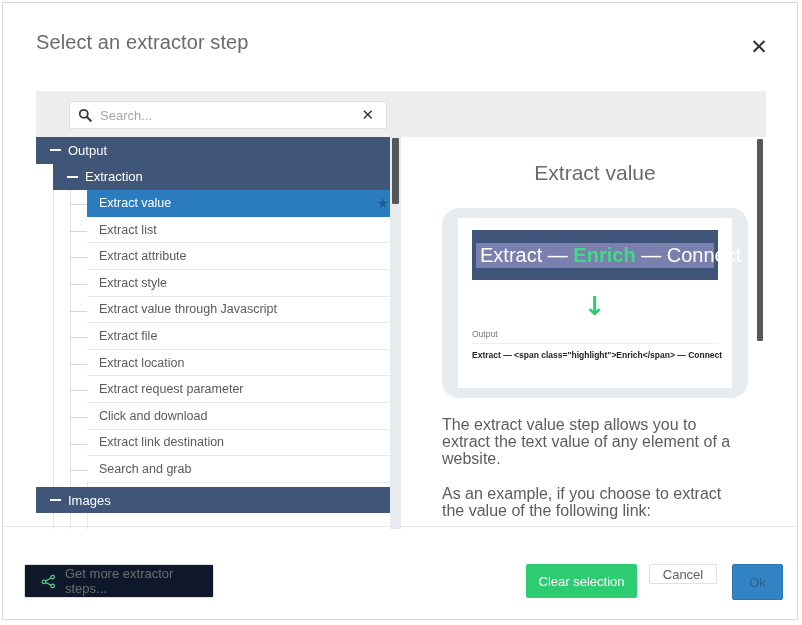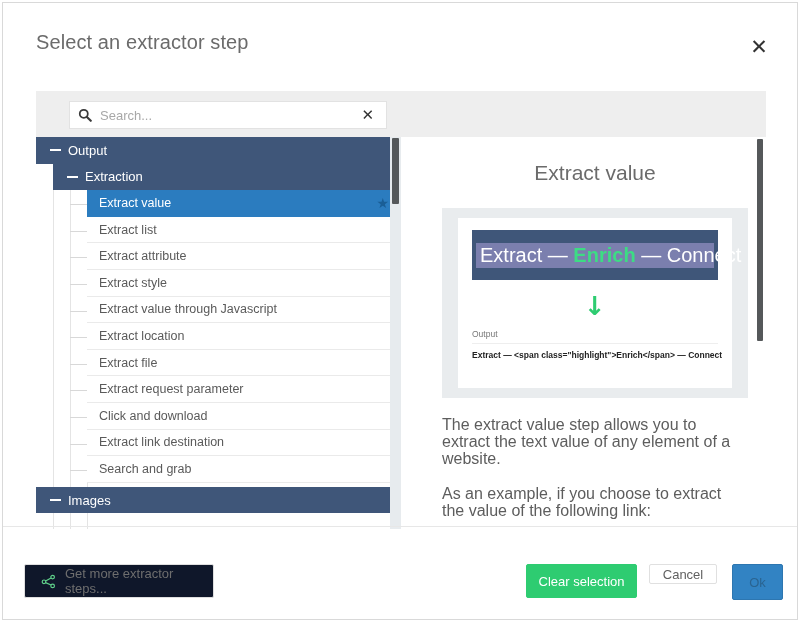--- a/index.html
+++ b/index.html
@@ -259,20 +259,21 @@
     color: #6b6b6b;
     font-weight: 400;
     margin-top: 24px;
   }
   .preview-card {
     margin: 23px 0 0 0;
     background: #e9ecee;
     padding: 10px 16px;
     box-sizing: border-box;
     height: 190px;
+    border-radius: 17px;
   }
   .preview-white {
     background: #ffffff;
     height: 100%;
     box-sizing: border-box;
     padding: 12px 14px;
   }
   .banner {
     background: #3f5679;
     height: 50px;
@@ -466,24 +467,24 @@
           <div class="tree-row leaf">
             <span class="leaf-label">Extract attribute</span>
           </div>
           <div class="tree-row leaf">
             <span class="leaf-label">Extract style</span>
           </div>
           <div class="tree-row leaf">
             <span class="leaf-label">Extract value through Javascript</span>
           </div>
           <div class="tree-row leaf">
+            <span class="leaf-label">Extract file</span>
+          </div>
+          <div class="tree-row leaf">
             <span class="leaf-label">Extract location</span>
-          </div>
-          <div class="tree-row leaf">
-            <span class="leaf-label">Extract file</span>
           </div>
           <div class="tree-row leaf">
             <span class="leaf-label">Extract request parameter</span>
           </div>
           <div class="tree-row leaf">
             <span class="leaf-label">Click and download</span>
           </div>
           <div class="tree-row leaf">
             <span class="leaf-label">Extract link destination</span>
           </div>

